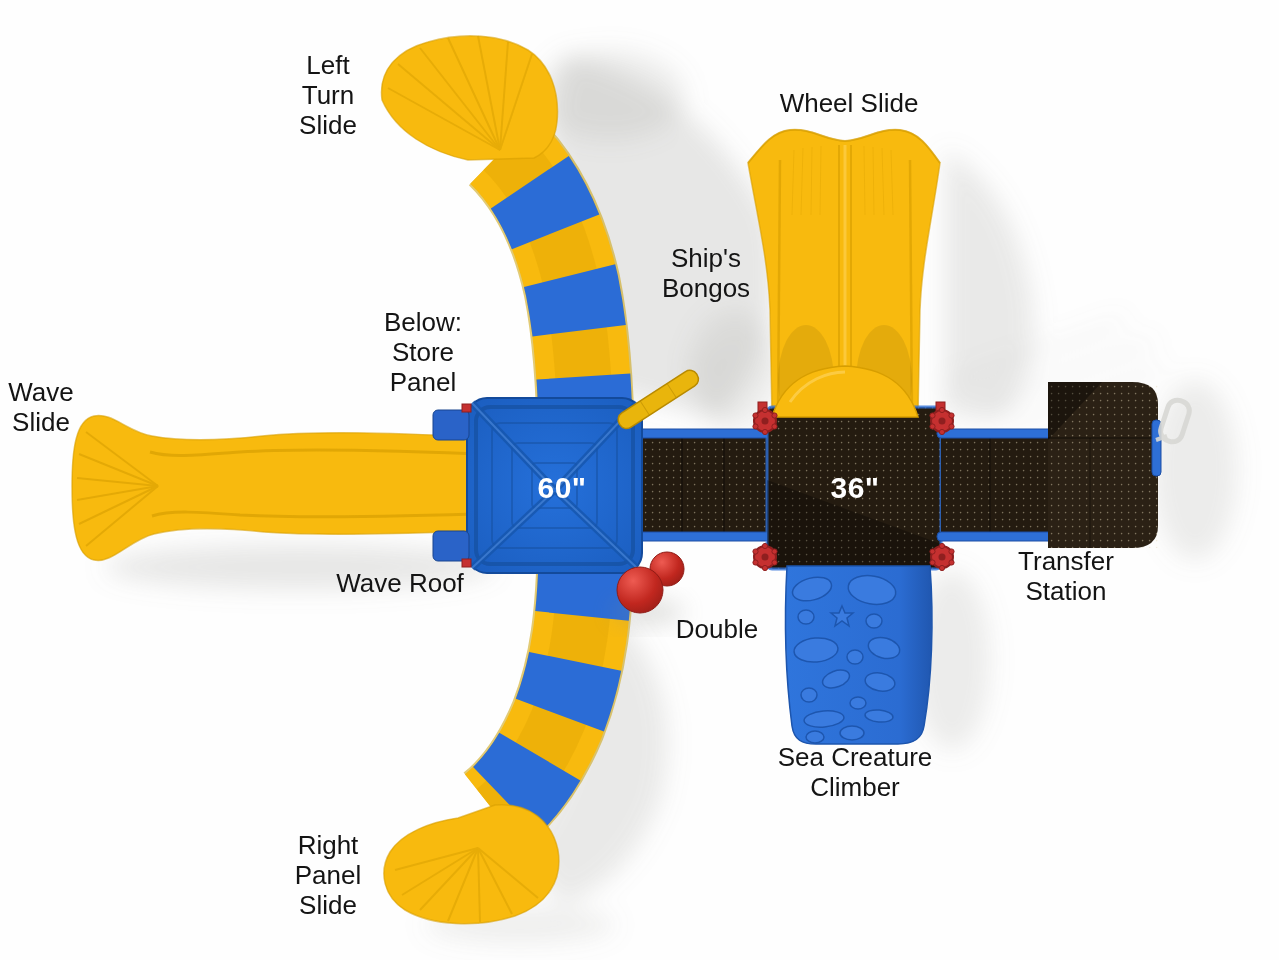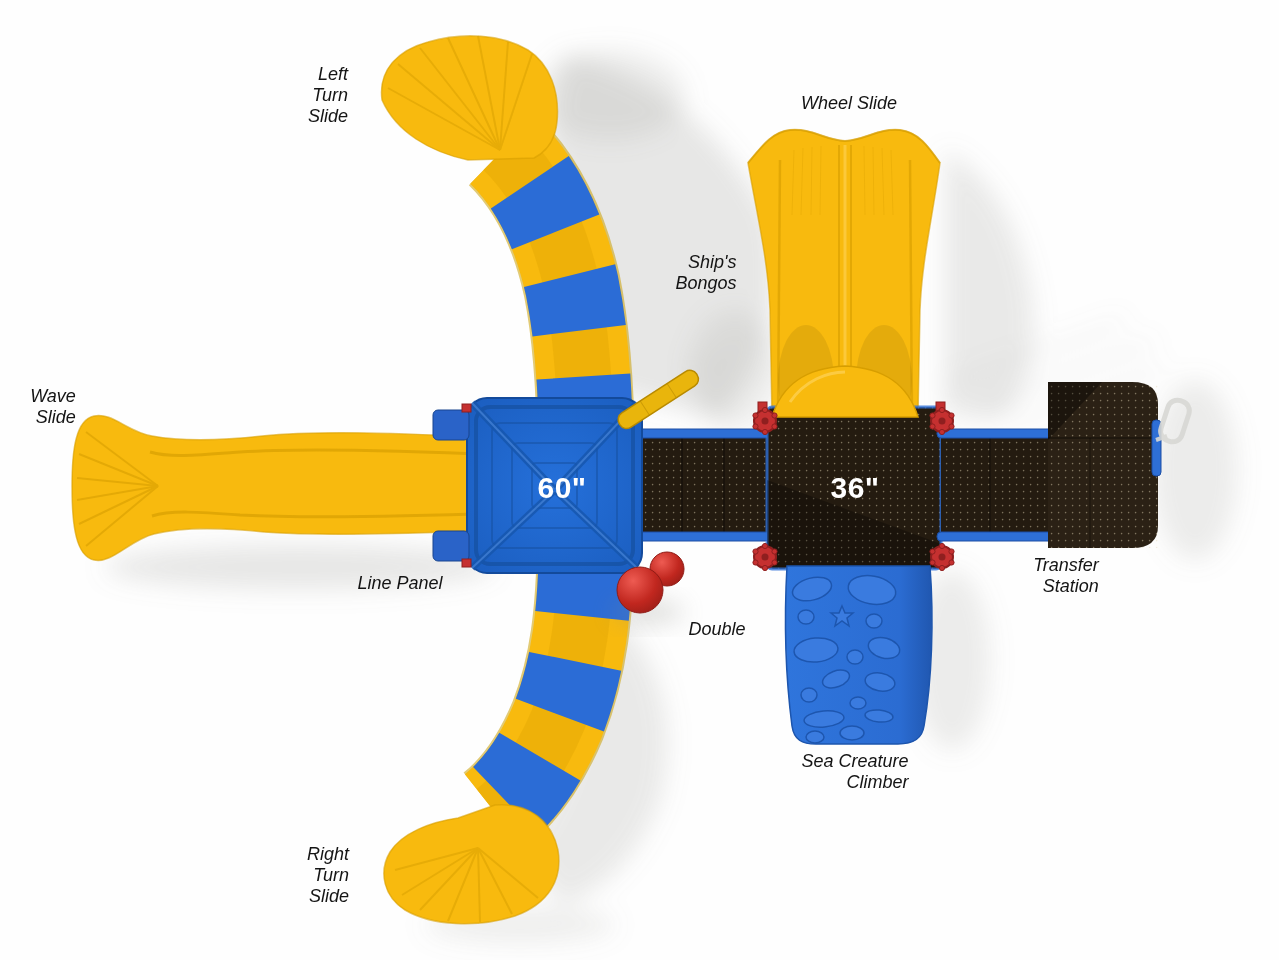--- a/index.html
+++ b/index.html
@@ -1,20 +1,20 @@
 <!DOCTYPE html>
 <html><head>
 <meta charset="utf-8">
 <style>
   html,body{margin:0;padding:0;background:#fff;}
   #stage{position:relative;width:1279px;height:960px;background:#fefefe;overflow:hidden;
          font-family:"Liberation Sans",sans-serif;}
   #art{position:absolute;inset:0;}
-  .callout{position:absolute;transform:translate(-50%,-50%);font-size:18px;line-height:1.16;
-           color:#141414;text-align:right;white-space:pre-line;font-style:italic;}
+  .callout{position:absolute;transform:translate(-50%,-50%);font-size:26px;line-height:1.16;
+           color:#141414;text-align:center;white-space:pre-line;}
   .measure{position:absolute;transform:translate(-50%,-50%);font-size:30px;font-weight:bold;
            color:#ffffff;letter-spacing:.5px;}
 </style>
 </head>
 <body>
 
 <div id="stage">
 
 <svg id="art" width="1279" height="960" viewBox="0 0 1279 960" xmlns="http://www.w3.org/2000/svg">
   <defs>
@@ -272,28 +272,31 @@
     <circle cx="640" cy="590" r="23" fill="url(#ballGrad)" stroke="#8f1b15"></circle>
   </g>
 </svg>
 
 <div class="callout" style="left:328px;top:95px">Left
 Turn
 Slide</div>
 <div class="callout" style="left:849px;top:103px">Wheel Slide</div>
 <div class="callout" style="left:706px;top:273px">Ship's
 Bongos</div>
-<div class="callout" style="left:53px;top:407px">Wave
+<div class="callout" style="left:423px;top:352px">Below:
+Store
+Panel</div>
+<div class="callout" style="left:41px;top:407px">Wave
 Slide</div>
-<div class="callout" style="left:400px;top:583px">Line Panel</div>
+<div class="callout" style="left:400px;top:583px">Wave Roof</div>
 <div class="callout" style="left:717px;top:629px">Double</div>
 <div class="callout" style="left:1066px;top:576px">Transfer
 Station</div>
 <div class="callout" style="left:855px;top:772px">Sea Creature
 Climber</div>
 <div class="callout" style="left:328px;top:875px">Right
-Turn
+Panel
 Slide</div>
 
 <div class="measure" style="left:562px;top:488px">60"</div>
 <div class="measure" style="left:855px;top:488px">36"</div>
 
 </div>
 
 </body></html>

